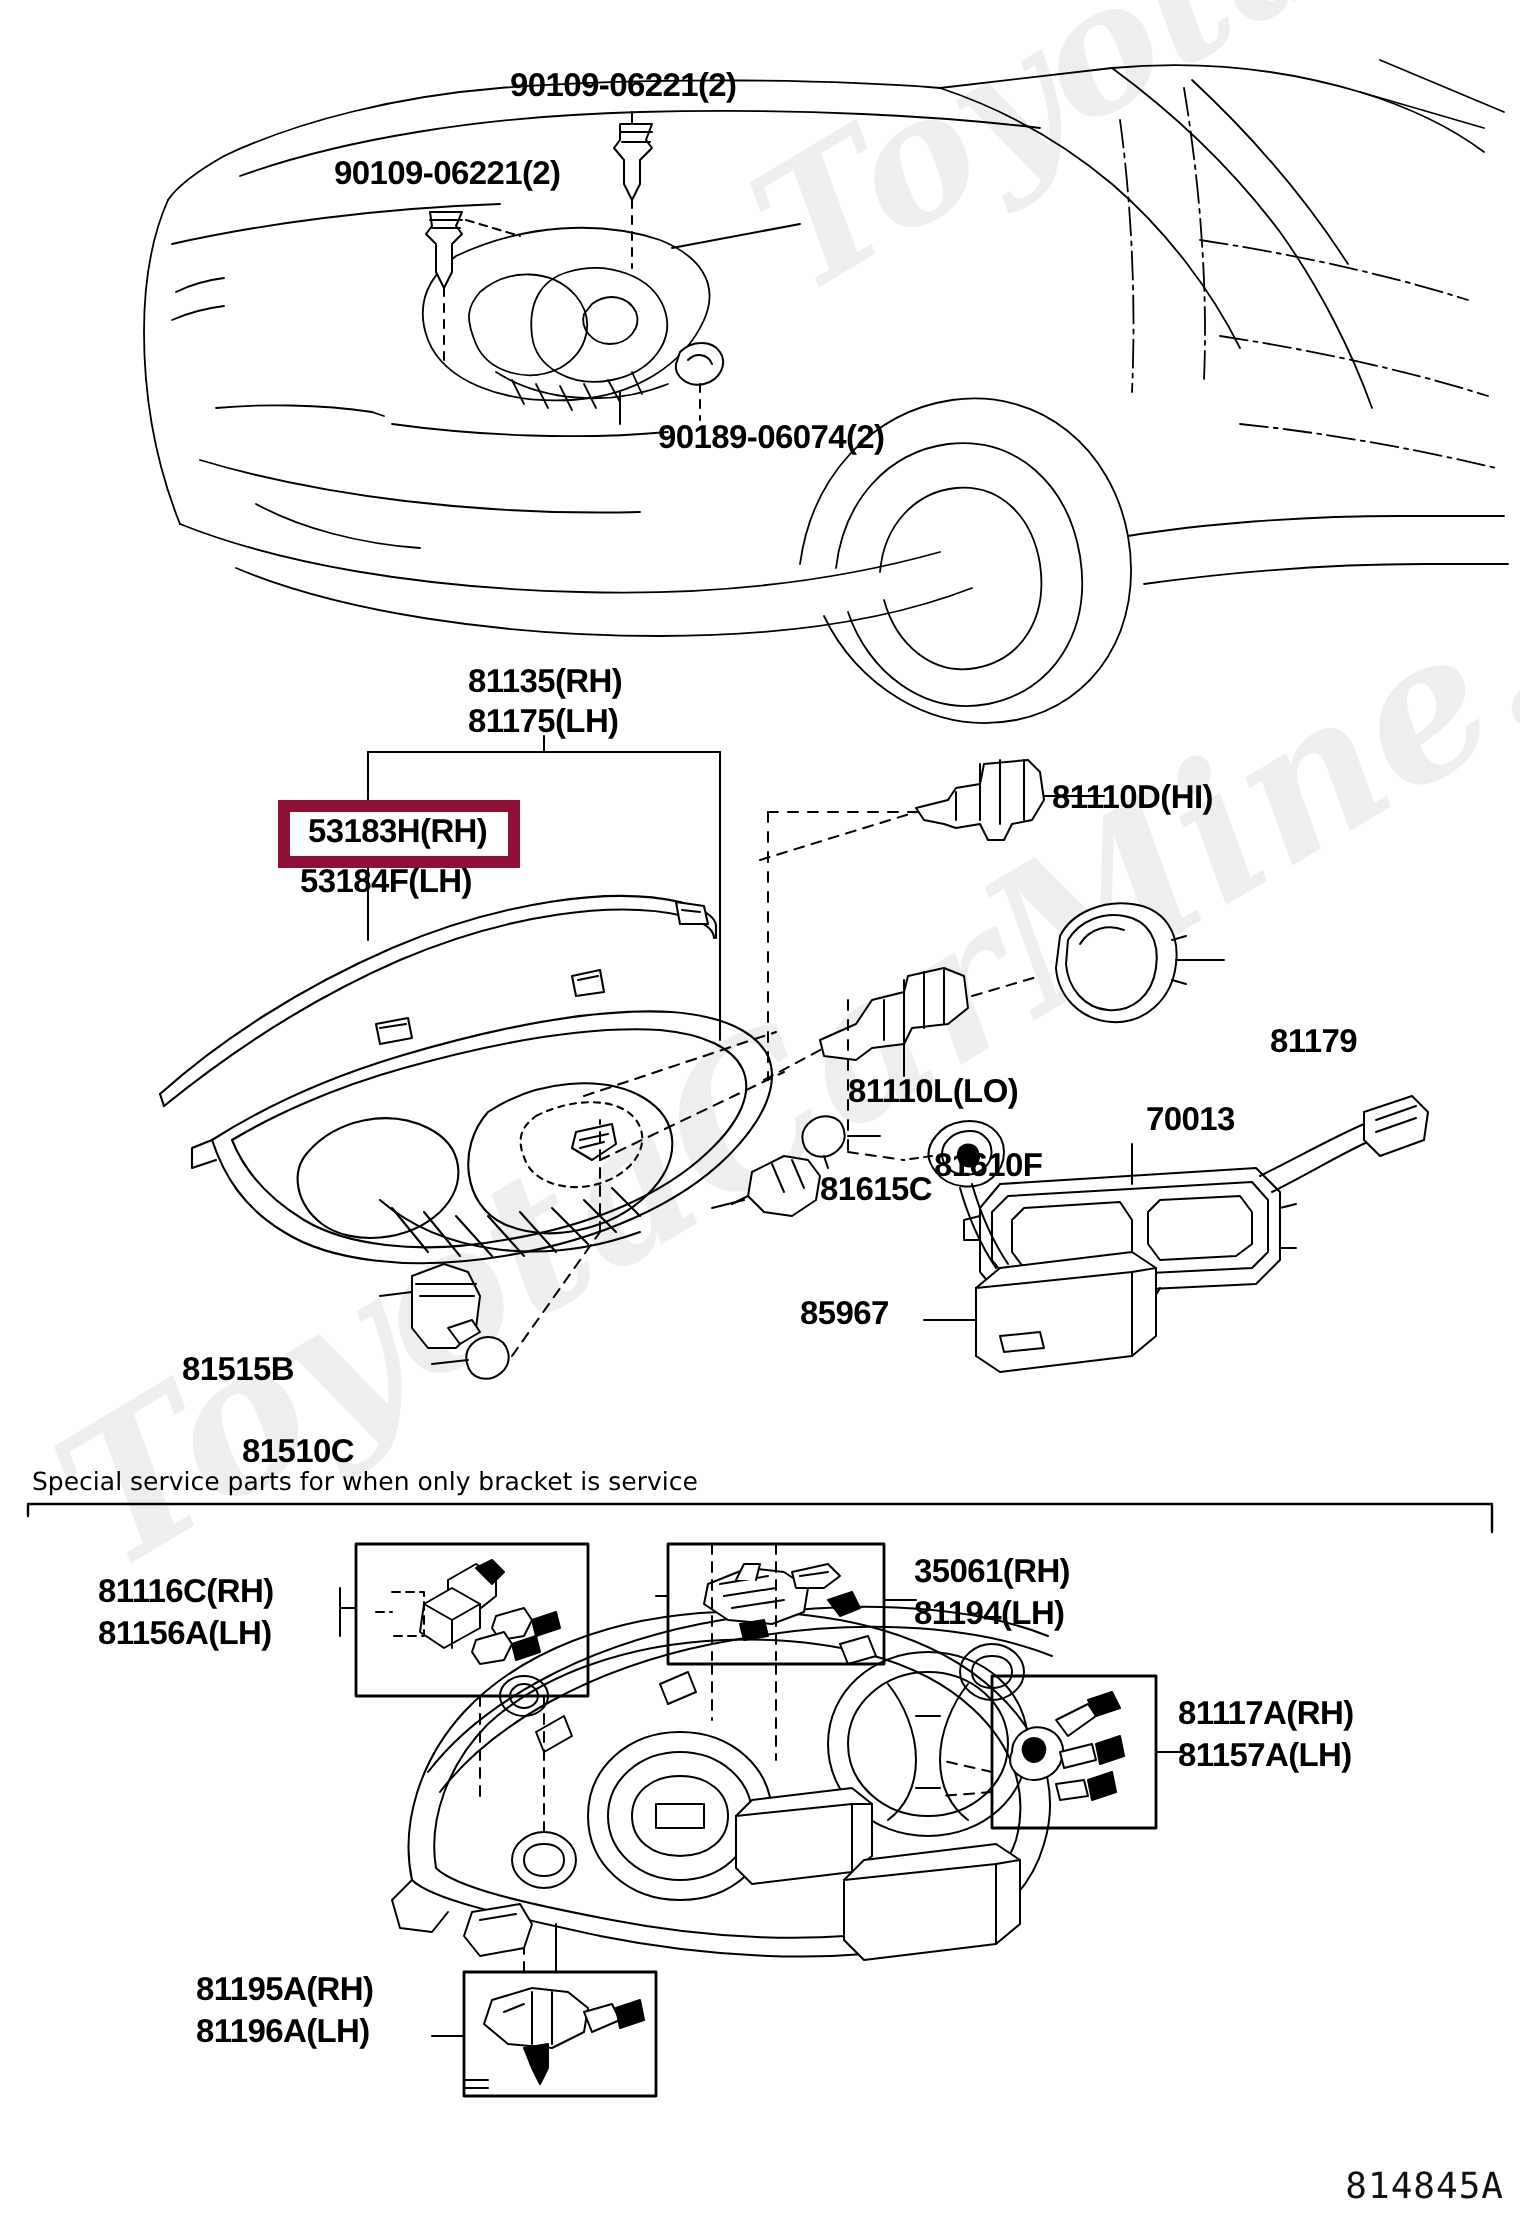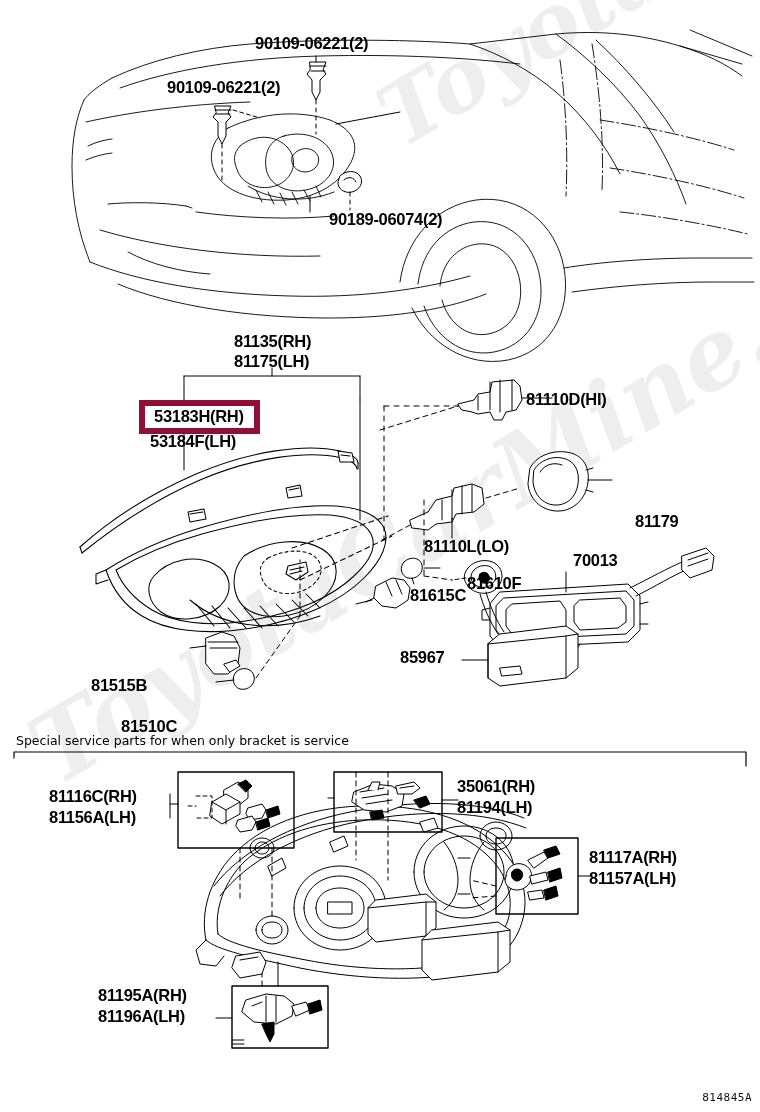--- a/index.html
+++ b/index.html
@@ -32,21 +32,21 @@
     line-height: 1.18;
   }
   .lbl-lg { font-size: 16.5px; }
   .lbl-sm { font-size: 12.5px; font-weight: normal; letter-spacing: 0px;
             font-family: "DejaVu Sans", sans-serif; }
   .corner-code {
     position: absolute;
     right: 8px;
     bottom: 8px;
     font-family: "DejaVu Sans Mono", monospace;
-    font-size: 11px;
+    font-size: 18px;
     color: #111;
     letter-spacing: 0.5px;
   }
   
   .hl-box {
     position: absolute;
     box-sizing: border-box;
     border: 6px solid #8f0f36;
     background: #ffffff;
     display: flex;

